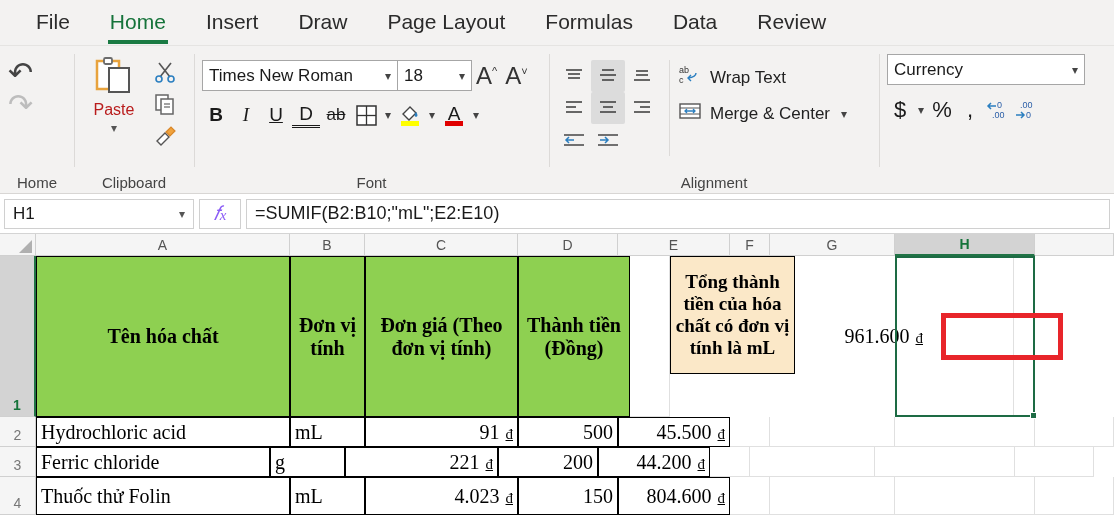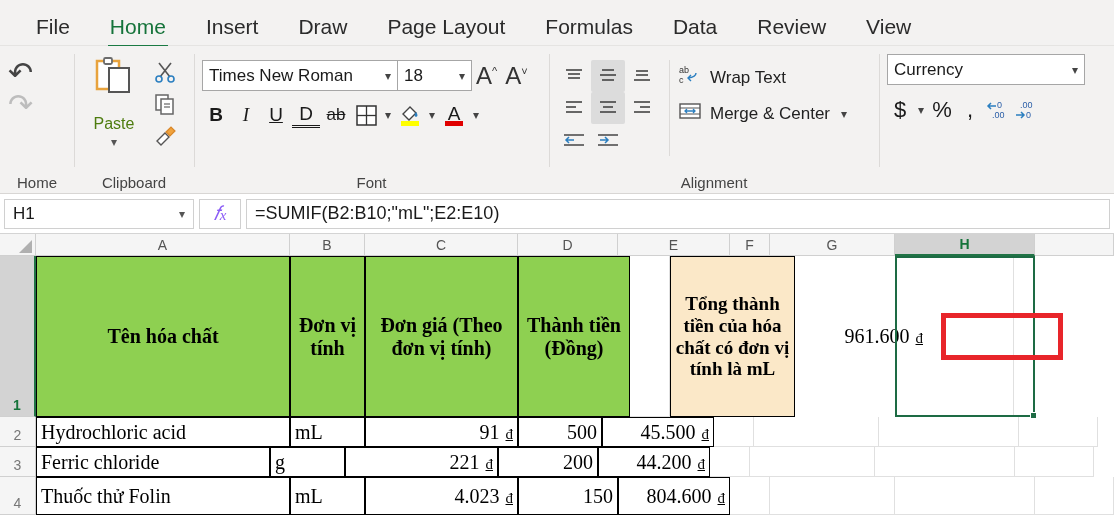--- a/index.html
+++ b/index.html
@@ -10,21 +10,21 @@
     background: #ffffff;
     overflow: hidden;
     position: relative;
   }
 
   
   .tabbar {
     height: 46px;
     background: #f3f2f1;
     display: flex;
-    align-items: flex-end;
+    align-items: center;
     padding-left: 16px;
     gap: 0px;
     border-bottom: 1px solid #e5e4e2;
   }
   .tab {
     font-size: 21px;
     color: #2b2b2b;
     padding: 4px 20px 6px 20px;
     position: relative;
     white-space: nowrap;
@@ -71,21 +71,21 @@
   
   .g-undo { width: 74px; }
   .undo-stack { display: flex; flex-direction: column; align-items: center; padding-top: 6px; gap: 2px; }
   .arrow-btn { font-size: 30px; line-height: 30px; color: #444; cursor: pointer; }
   .arrow-btn.disabled { color: #bdbdbd; }
 
   
   .g-clip { width: 120px; }
   .clip-row { display: flex; gap: 4px; padding-top: 4px; }
   .paste-col { display: flex; flex-direction: column; align-items: center; width: 64px; cursor: pointer; }
-  .paste-label { font-size: 16px; color: #4d7c0f; margin-top: 15px; }
+  .paste-label { font-size: 16px; color: #b91c1c; margin-top: 1px; }
   .caret { font-size: 12px; color: #555; margin-top: 2px; }
   .clip-side { display: flex; flex-direction: column; gap: 4px; padding-top: 2px; }
   .mini { width: 30px; height: 28px; display: flex; align-items: center; justify-content: center; cursor: pointer; }
 
   
   .g-font { width: 355px; }
   .font-row1 { display: flex; align-items: center; gap: 0; padding-top: 8px; }
   .combo {
     height: 31px;
     background: #fff;
@@ -278,21 +278,20 @@
 
 <div class="tabbar">
   <div class="tab">File</div>
   <div class="tab active">Home</div>
   <div class="tab">Insert</div>
   <div class="tab">Draw</div>
   <div class="tab">Page Layout</div>
   <div class="tab">Formulas</div>
   <div class="tab">Data</div>
   <div class="tab">Review</div>
-  <div class="tab">View</div>
 </div>
 
 <div class="ribbon">
 
   <div class="group g-undo">
     <div class="grow">
       <div class="undo-stack">
         <div class="arrow-btn">↶</div>
         <div class="arrow-btn disabled">↷</div>
       </div>
@@ -554,42 +553,42 @@
         <div class="cell hdrcell" style="width:75px;height:161px">
           <span class="txt">Đơn vị tính</span>
         </div>
         <div class="cell hdrcell" style="width:153px;height:161px">
           <span class="txt">Đơn giá (Theo đơn vị tính)</span>
         </div>
         <div class="cell hdrcell" style="width:112px;height:161px">
           <span class="txt">Thành tiền (Đồng)</span>
         </div>
         <div class="cell blank" style="width:40px;height:161px"></div>
-        <div class="cell note" style="width:125px;height:161px">
+        <div class="cell note" style="width:125px;height:118px">
           <span class="txt">Tổng thành tiền của hóa chất có đơn vị tính là mL</span>
         </div>
         <div class="cell sel-anchor right" style="width:140px;height:161px;padding-right:12px">
           <span class="money">
             <span>961.600</span>
             <span class="dong">đ</span>
           </span>
         </div>
         <div class="cell blank" style="width:79px;height:161px"></div>
       </div>
 
       <div class="grid-row">
         <div class="cell bordered" style="width:254px;height:30px">Hydrochloric acid</div>
         <div class="cell bordered" style="width:75px;height:30px">mL</div>
         <div class="cell bordered right" style="width:153px;height:30px">
           <span class="money">
             <span>91</span>
             <span class="dong">đ</span>
           </span>
         </div>
-        <div class="cell bordered right" style="width:84px;height:30px">500</div>
+        <div class="cell bordered right" style="width:100px;height:30px">500</div>
         <div class="cell bordered right" style="width:112px;height:30px">
           <span class="money">
             <span>45.500</span>
             <span class="dong">đ</span>
           </span>
         </div>
         <div class="cell blank" style="width:40px;height:30px"></div>
         <div class="cell blank" style="width:125px;height:30px"></div>
         <div class="cell blank" style="width:140px;height:30px"></div>
         <div class="cell blank" style="width:79px;height:30px"></div>

